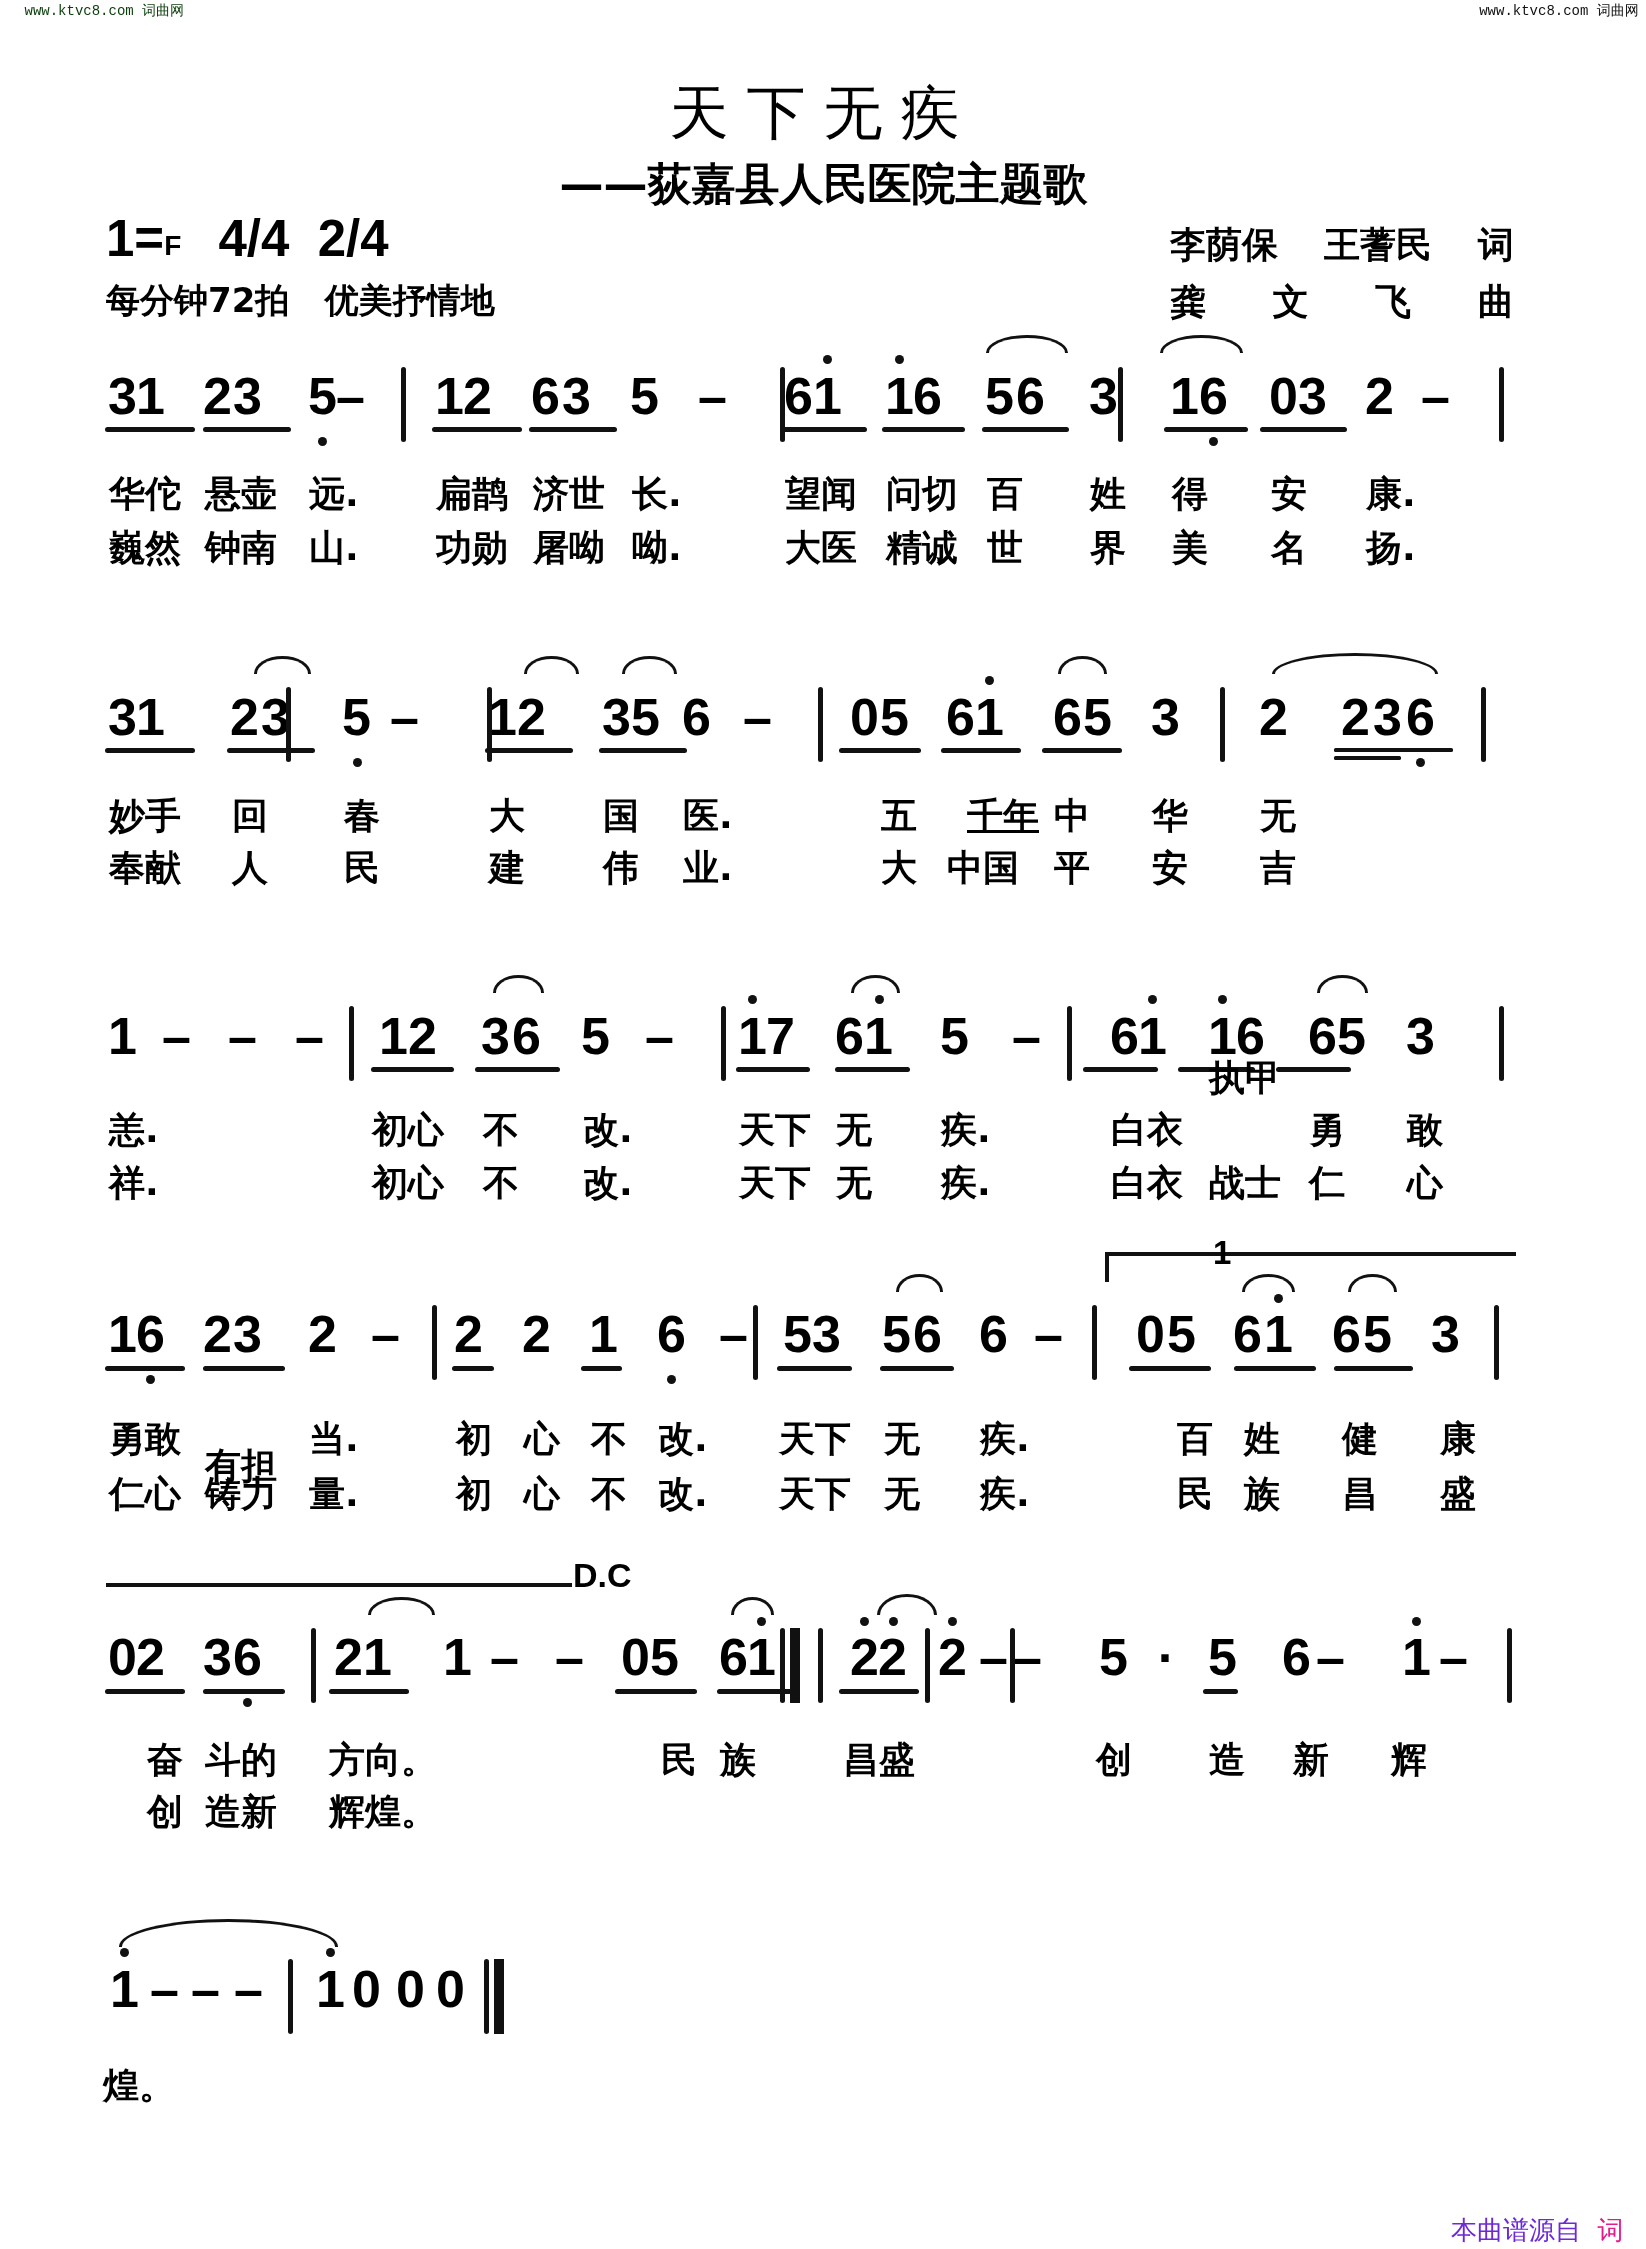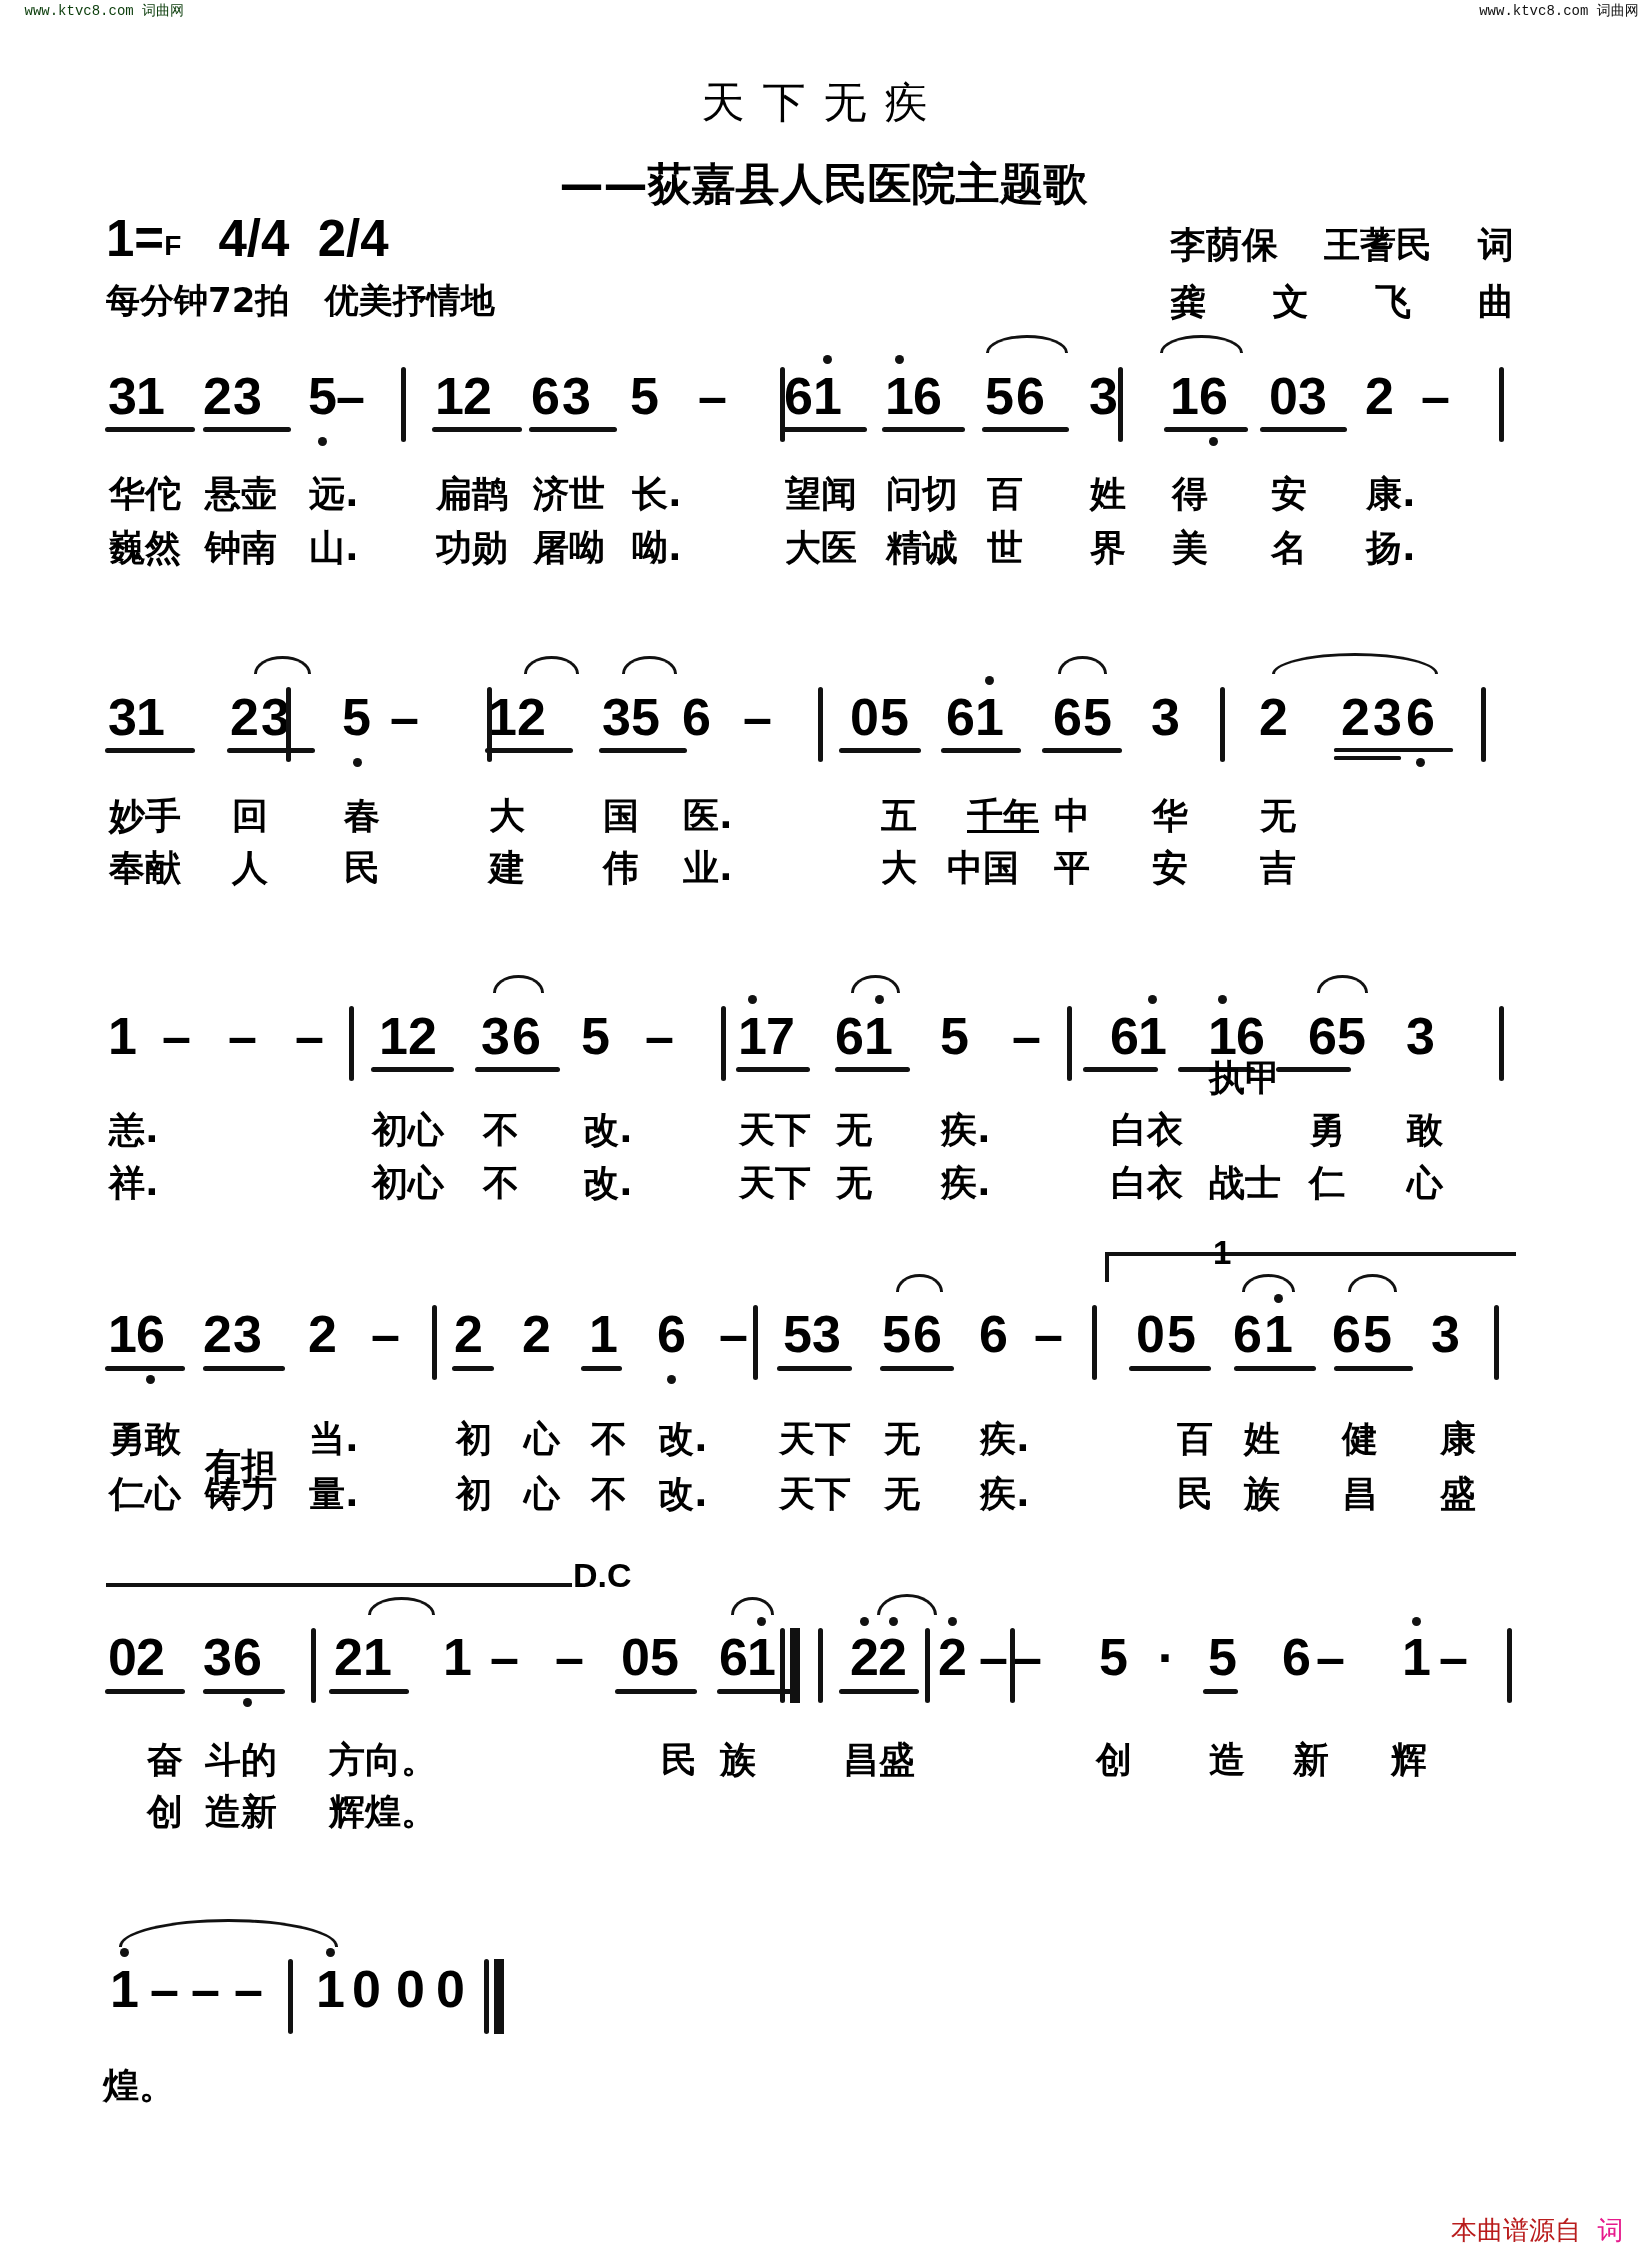--- a/index.html
+++ b/index.html
@@ -2,21 +2,21 @@
 <html style="font-size:13px"><head>
 <meta charset="utf-8">
 <style>
   html, body { margin:0; padding:0; background:#ffffff; }
   body { width:1647px; height:2250px; position:relative; overflow:hidden;
          font-family:"Liberation Sans", "DejaVu Sans", sans-serif; color:#000; }
   .wm { position:absolute; top:1.6px; font-family:"Liberation Mono", "DejaVu Sans Mono", monospace; font-size:14px; }
   .wm-left { left:24.5px; color:#0b3d0b; }
   .wm-right { right:8.2px; color:#111; }
   .title { position:absolute; left:0; width:1647px; top:74px; text-align:center;
-           font-family:"DejaVu Sans", sans-serif; font-size:43px; letter-spacing:18px; font-weight:500; }
+           font-family:"DejaVu Sans", sans-serif; font-size:59px; letter-spacing:18px; font-weight:500; }
   .subtitle { position:absolute; left:0; width:1647px; top:155px; text-align:center;
               font-family:"DejaVu Sans", sans-serif; font-size:44px; font-weight:bold; }
   .key { position:absolute; left:106px; top:209px; font-size:51px; font-weight:bold; font-family:"Liberation Sans", sans-serif; }
   .key .keyf { font-size:28px; vertical-align:0.8px; }
   .tempo { position:absolute; left:106px; top:278px; font-size:34px; font-weight:bold; font-family:"DejaVu Sans", sans-serif; }
   .credits { position:absolute; left:1170px; top:221px; font-size:36px; font-weight:bold; font-family:"DejaVu Sans", sans-serif; }
   .credits .row { display:flex; width:344px; justify-content:space-between; height:57px; }
   .credits .row span { display:inline-block; }
   .note { position:absolute; top:0; font-size:52px; font-weight:bold; font-family:"Liberation Sans", sans-serif;
           line-height:52px; height:57px; text-align:center; }
@@ -26,21 +26,21 @@
   .bar-thick { position:absolute; width:9.8px; background:#111; }
   .dot-hi { position:absolute; width:9px; height:9px; border-radius:50%; background:#111; }
   .dot-lo { position:absolute; width:9px; height:9px; border-radius:50%; background:#111; }
   .slur { position:absolute; border:3.3px solid #111; border-bottom:none; border-radius:50% 50% 0 0 / 100% 100% 0 0; }
   .lyric { position:absolute; font-size:36px; font-family:"DejaVu Sans", sans-serif; font-weight:bold; white-space:pre; }
   .volta { position:absolute; border-top:4.9px solid #111; }
   .volta-hook { position:absolute; width:4.1px; background:#111; }
   .volta-num { position:absolute; font-size:33px; font-weight:bold; }
   .dc { position:absolute; font-size:34px; font-weight:bold; font-family:"Liberation Sans", sans-serif; }
   .footer { position:absolute; top:2213px; left:1451px; font-size:26px; font-family:"DejaVu Sans", sans-serif; }
-  .footer .src { color:#b91c1c;text-align:center; }
+  .footer .src { color:#6d28d9;text-align:center; }
   .footer .site { color:#e6198c; margin-left:16.4px; }
 </style>
 </head>
 <body>
 
 <div class="wm wm-left">www.ktvc8.com 词曲网</div>
 <div class="wm wm-right">www.ktvc8.com 词曲网</div>
 
 <div class="title">天下无疾</div>
 <div class="subtitle">——荻嘉县人民医院主题歌</div>

